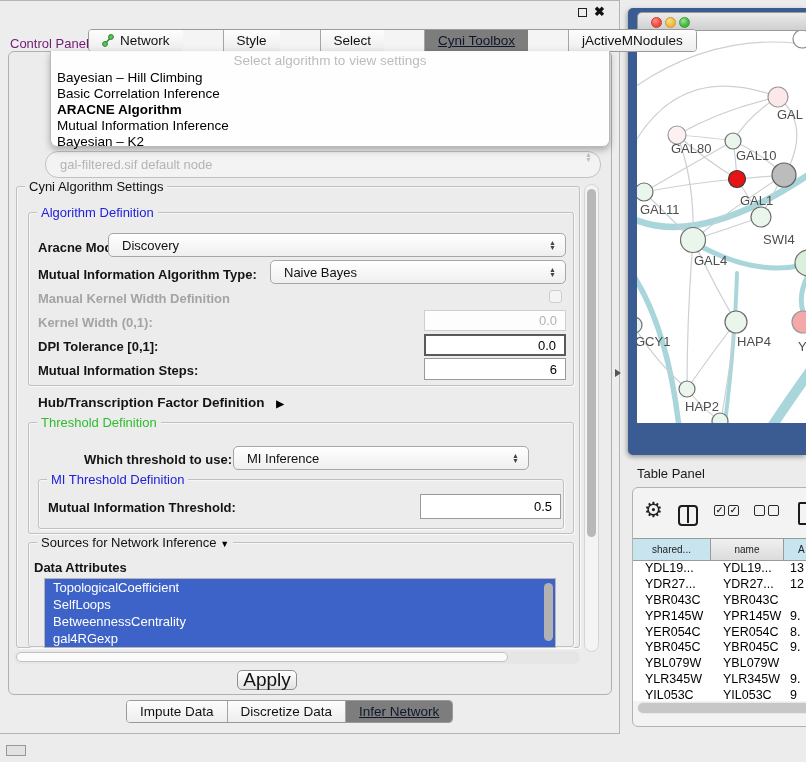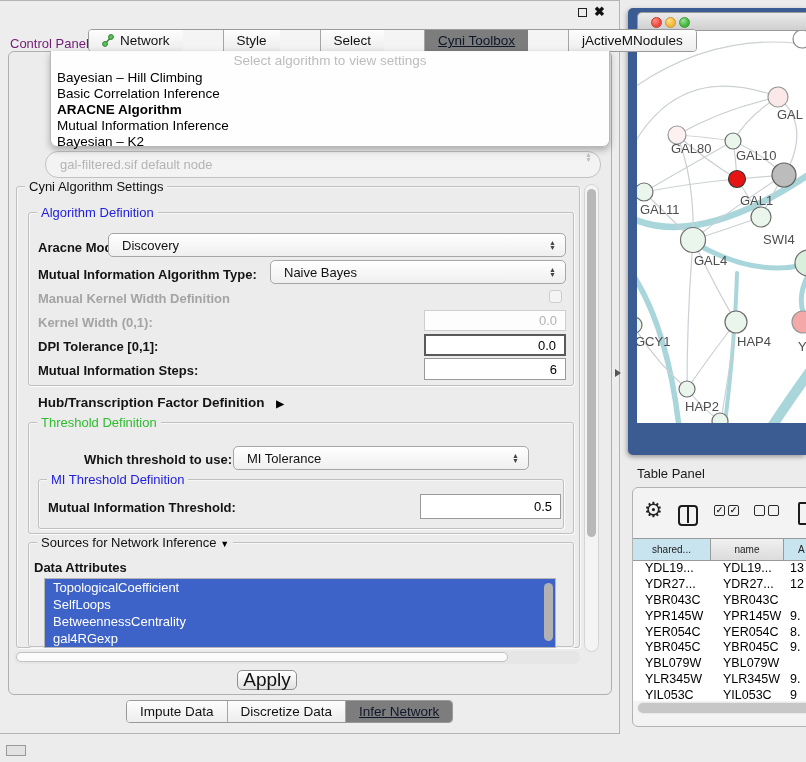--- a/index.html
+++ b/index.html
@@ -236,21 +236,21 @@
     <div class="lbl" style="left:38px;top:394px;font-weight:bold;font-size:13.5px;">
       <span>Hub/Transcription Factor Definition</span>
       <span class="tri" style="margin-left:8px;">▶</span>
     </div>
 
     <div class="groupbox" style="left:28px;top:421px;width:546px;height:112px;">
       <span class="legend green">Threshold Definition</span>
     </div>
     <div class="lbl" style="left:84px;top:451px;">Which threshold to use:</div>
     <div class="combo" style="left:233px;top:445px;width:296px;height:24px;">
-      <span>MI Tolerance</span>
+      <span>MI Inference</span>
       <span class="stepper">▲<br>▼</span>
     </div>
     <div class="groupbox" style="left:38px;top:478px;width:526px;height:50px;">
       <span class="legend blue">MI Threshold Definition</span>
     </div>
     <div class="lbl" style="left:48px;top:499px;">Mutual Information Threshold:</div>
     <div class="field" style="left:420px;top:493px;width:141px;height:25px;">0.5</div>
 
     <div class="groupbox" style="left:28px;top:541px;width:546px;height:105px;">
       <span class="legend black">

